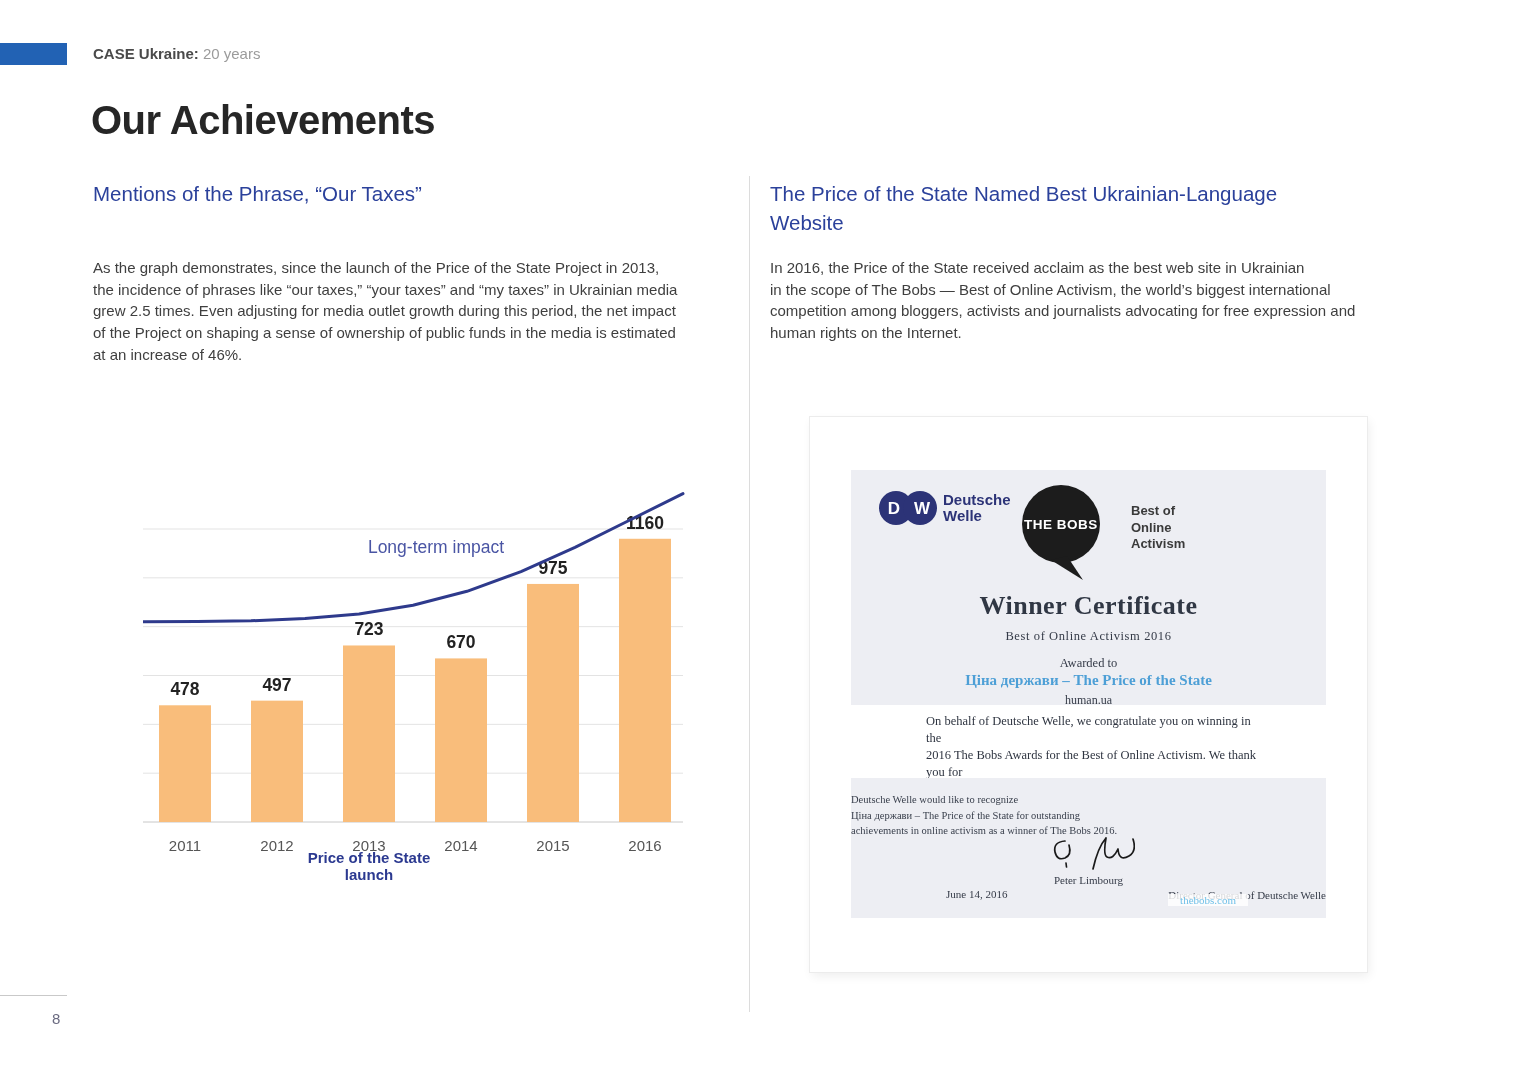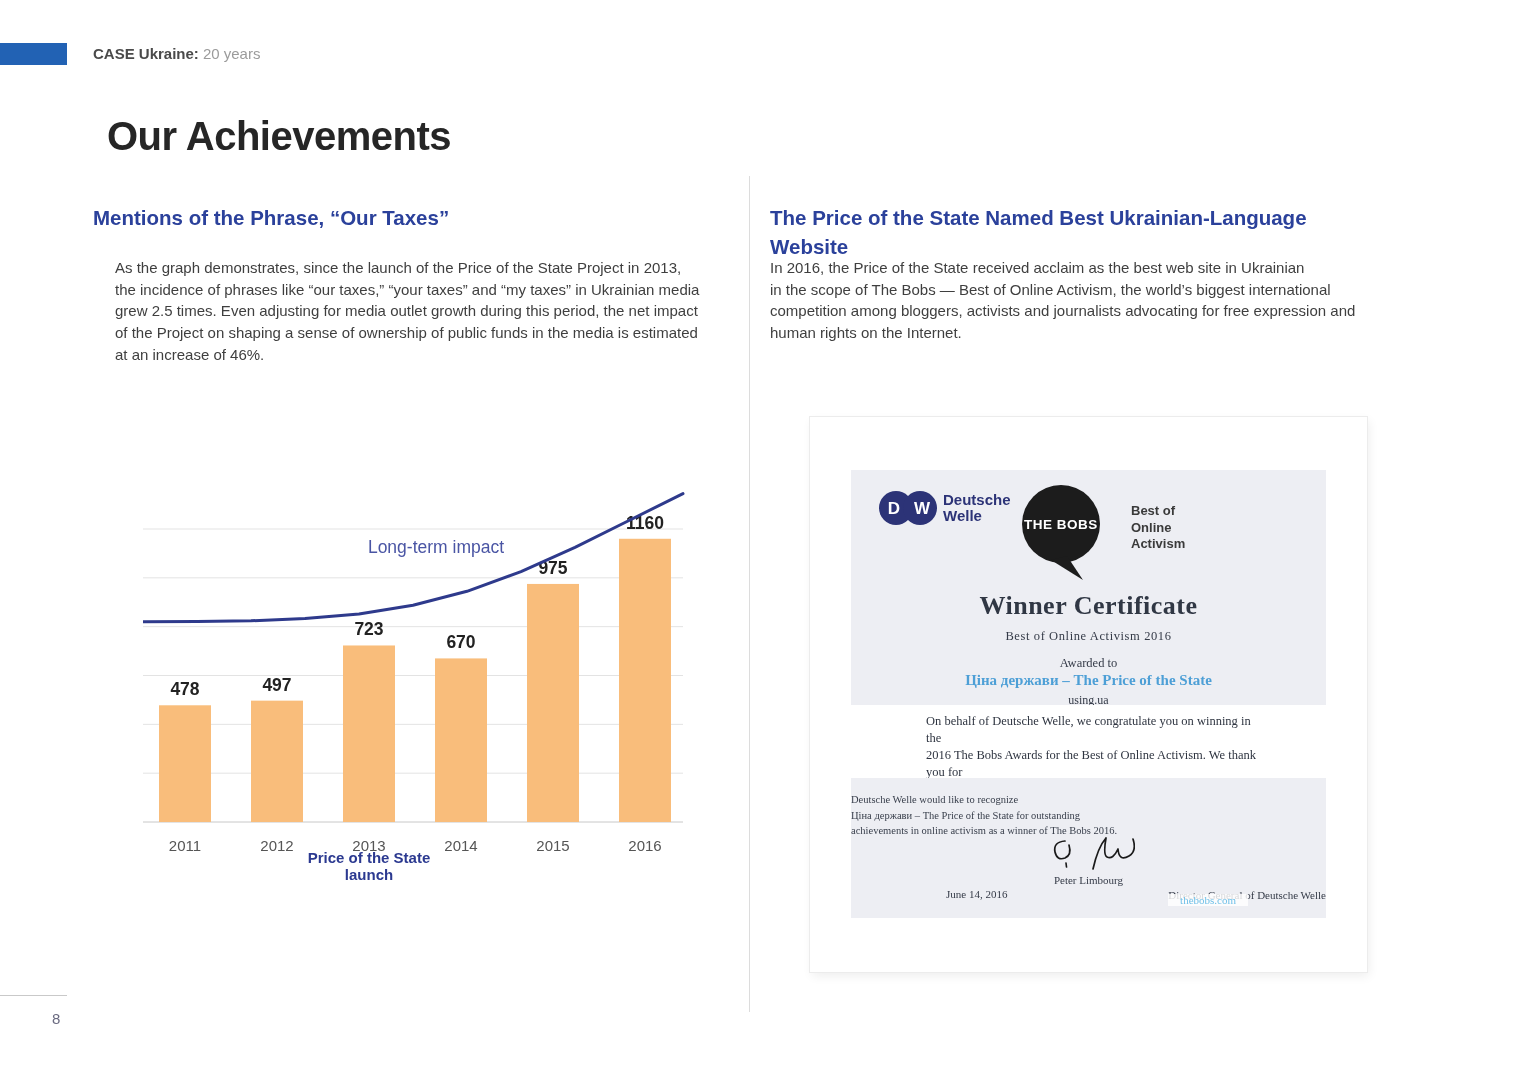--- a/index.html
+++ b/index.html
@@ -6,25 +6,25 @@
   body{font-family:"Liberation Sans",sans-serif;-webkit-font-smoothing:antialiased;}
   #page{position:relative;width:1536px;height:1087px;background:#ffffff;overflow:hidden;}
 
   
   .kicker-bar{position:absolute;left:0;top:43px;width:67px;height:22px;background:#2262B4;}
   .kicker{position:absolute;left:93px;top:45px;font-size:15px;color:#4a4a4a;font-weight:bold;}
   .kicker .rest{font-weight:normal;color:#9b9b9b;margin-left:4px;}
   .page-title{position:absolute;left:91px;top:98px;font-size:40px;font-weight:800;color:#262626;letter-spacing:-0.5px;}
 
   
-  .heading{font-size:20.5px;font-weight:bold;color:#2B419B;line-height:29px;margin-top:24px;}
+  .heading{font-size:20.5px;font-weight:normal;color:#2B419B;line-height:29px;}
   #left-heading{position:absolute;left:93px;top:179px;width:640px;}
   #right-heading{position:absolute;left:770px;top:179px;width:600px;}
   .body-text{font-size:15px;color:#3f3f3f;line-height:21.7px;}
-  #left-body{position:absolute;left:93px;top:257px;width:650px;margin-left:22px;}
+  #left-body{position:absolute;left:93px;top:257px;width:650px;}
   #right-body{position:absolute;left:770px;top:257px;width:660px;}
   #col-divider{position:absolute;left:749px;top:176px;width:1px;height:836px;background:#dcdcdc;}
 
   
   #chart{position:absolute;left:143px;top:460px;width:545px;height:430px;}
 
   
   #cert-card{position:absolute;left:810px;top:417px;width:557px;height:555px;background:#ffffff;
              box-shadow:0 0 0 1px #ececec, 2px 4px 10px rgba(0,0,0,0.07);}
   #cert-scan{position:absolute;left:41px;top:53px;width:475px;font-family:"Liberation Serif",serif;color:#343a47;}
@@ -62,21 +62,21 @@
 </head>
 <body>
 
 <div id="page">
 
   <div class="kicker-bar"></div>
   <div class="kicker">
     <span>CASE Ukraine:</span><span class="rest">20 years</span>
   </div>
 
-  <h1 class="page-title" style="margin:16px;">Our Achievements</h1>
+  <h1 class="page-title" style="margin:0;">Our Achievements</h1>
 
   <div id="left-heading" class="heading">Mentions of the Phrase, “Our Taxes”</div>
   <div id="left-body" class="body-text">As the graph demonstrates, since the launch of the Price of the State Project in 2013,<br>the incidence of phrases like “our taxes,” “your taxes” and “my taxes” in Ukrainian media<br>grew 2.5 times. Even adjusting for media outlet growth during this period, the net impact<br>of the Project on shaping a sense of ownership of public funds in the media is estimated<br>at an increase of 46%.</div>
 
   <div id="col-divider"></div>
 
   <div id="right-heading" class="heading">The Price of the State Named Best Ukrainian-Language<br>Website</div>
   <div id="right-body" class="body-text">In 2016, the Price of the State received acclaim as the best web site in Ukrainian<br>in the scope of The Bobs — Best of Online Activism, the world’s biggest international<br>competition among bloggers, activists and journalists advocating for free expression and<br>human rights on the Internet.</div>
 
   <div id="chart"><svg width="545" height="430" viewBox="0 0 545 430">
@@ -131,21 +131,21 @@
           <polygon points="46,73 62,97 30,77" fill="#1c1c1c"></polygon>
           <text id="bobs-text" x="40" y="46" text-anchor="middle" font-family="Liberation Sans, sans-serif" font-size="13.5" font-weight="bold" letter-spacing="0.5" fill="#ffffff">THE BOBS</text>
         </svg>
 
         <div id="bobs-tagline">Best of<br>Online<br>Activism</div>
 
         <div id="cert-title">Winner Certificate</div>
         <div id="cert-subtitle">Best of Online Activism 2016</div>
         <div id="cert-awarded">Awarded to</div>
         <div id="cert-awardee">Ціна держави – The Price of the State</div>
-        <div id="cert-site">using.ua</div>
+        <div id="cert-site">human.ua</div>
       </div>
 
       <div id="cert-mid">
         <div id="cert-congrats">On behalf of Deutsche Welle, we congratulate you on winning in the<br>2016 The Bobs Awards for the Best of Online Activism. We thank you for<br>helping to address the most pressing needs in your community and your<br>country using modern means of communication.</div>
       </div>
 
       <div id="cert-bottom" class="cert-gray">
         <div id="cert-recognize">Deutsche Welle would like to recognize<br>Ціна держави – The Price of the State for outstanding<br>achievements in online activism as a winner of The Bobs 2016.</div>
         <svg id="signature" width="92" height="44" viewBox="0 0 92 44">
           <g fill="none" stroke="#1a1a1a" stroke-width="1.7" stroke-linecap="round" stroke-linejoin="round">

